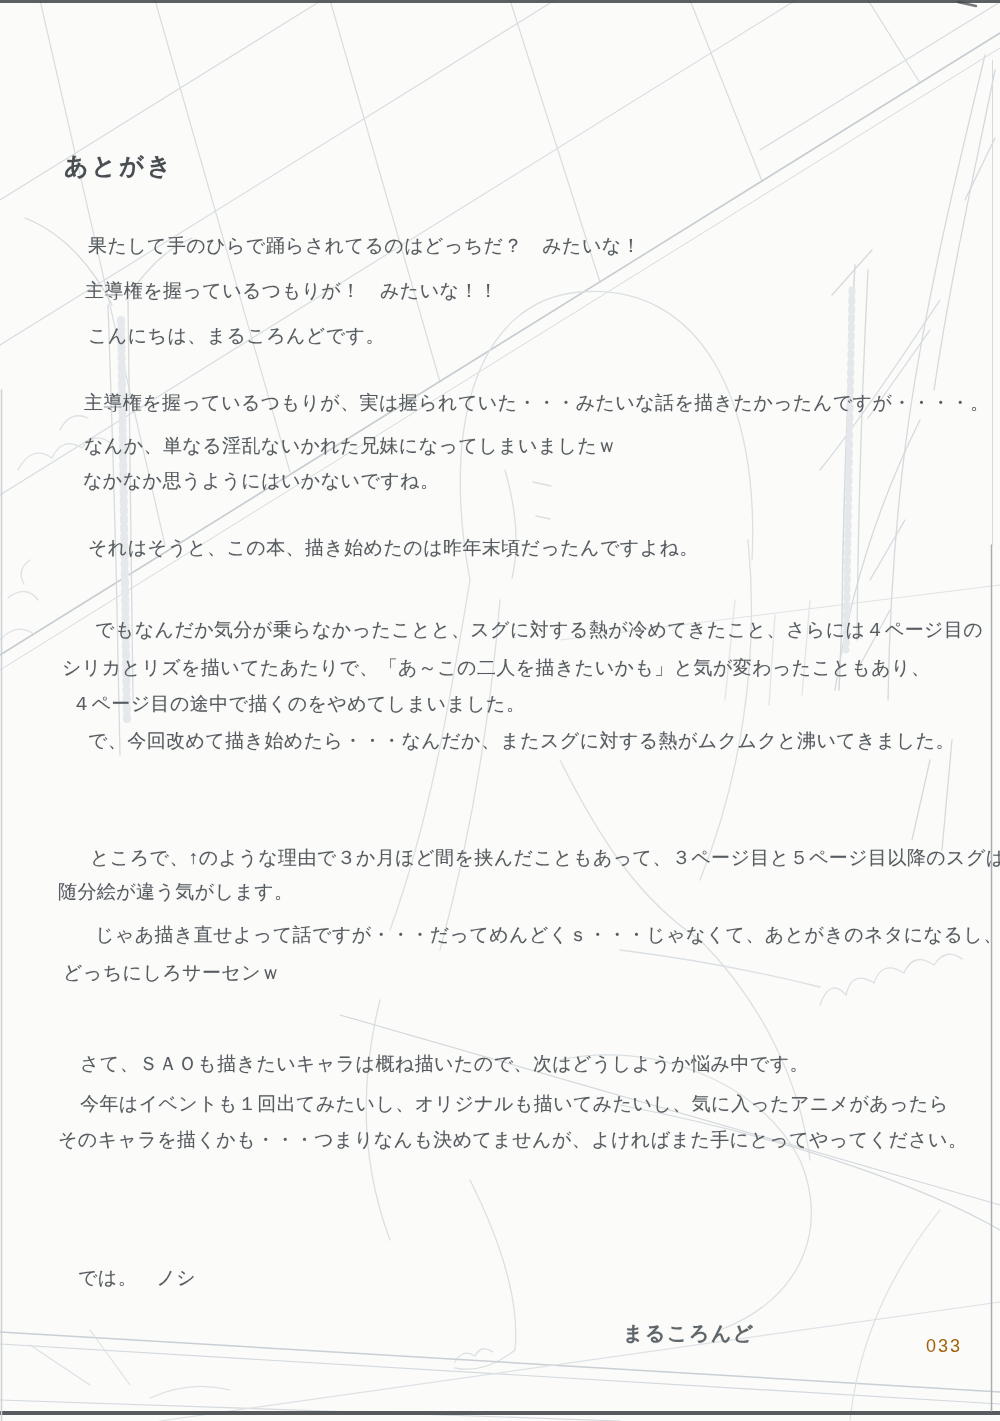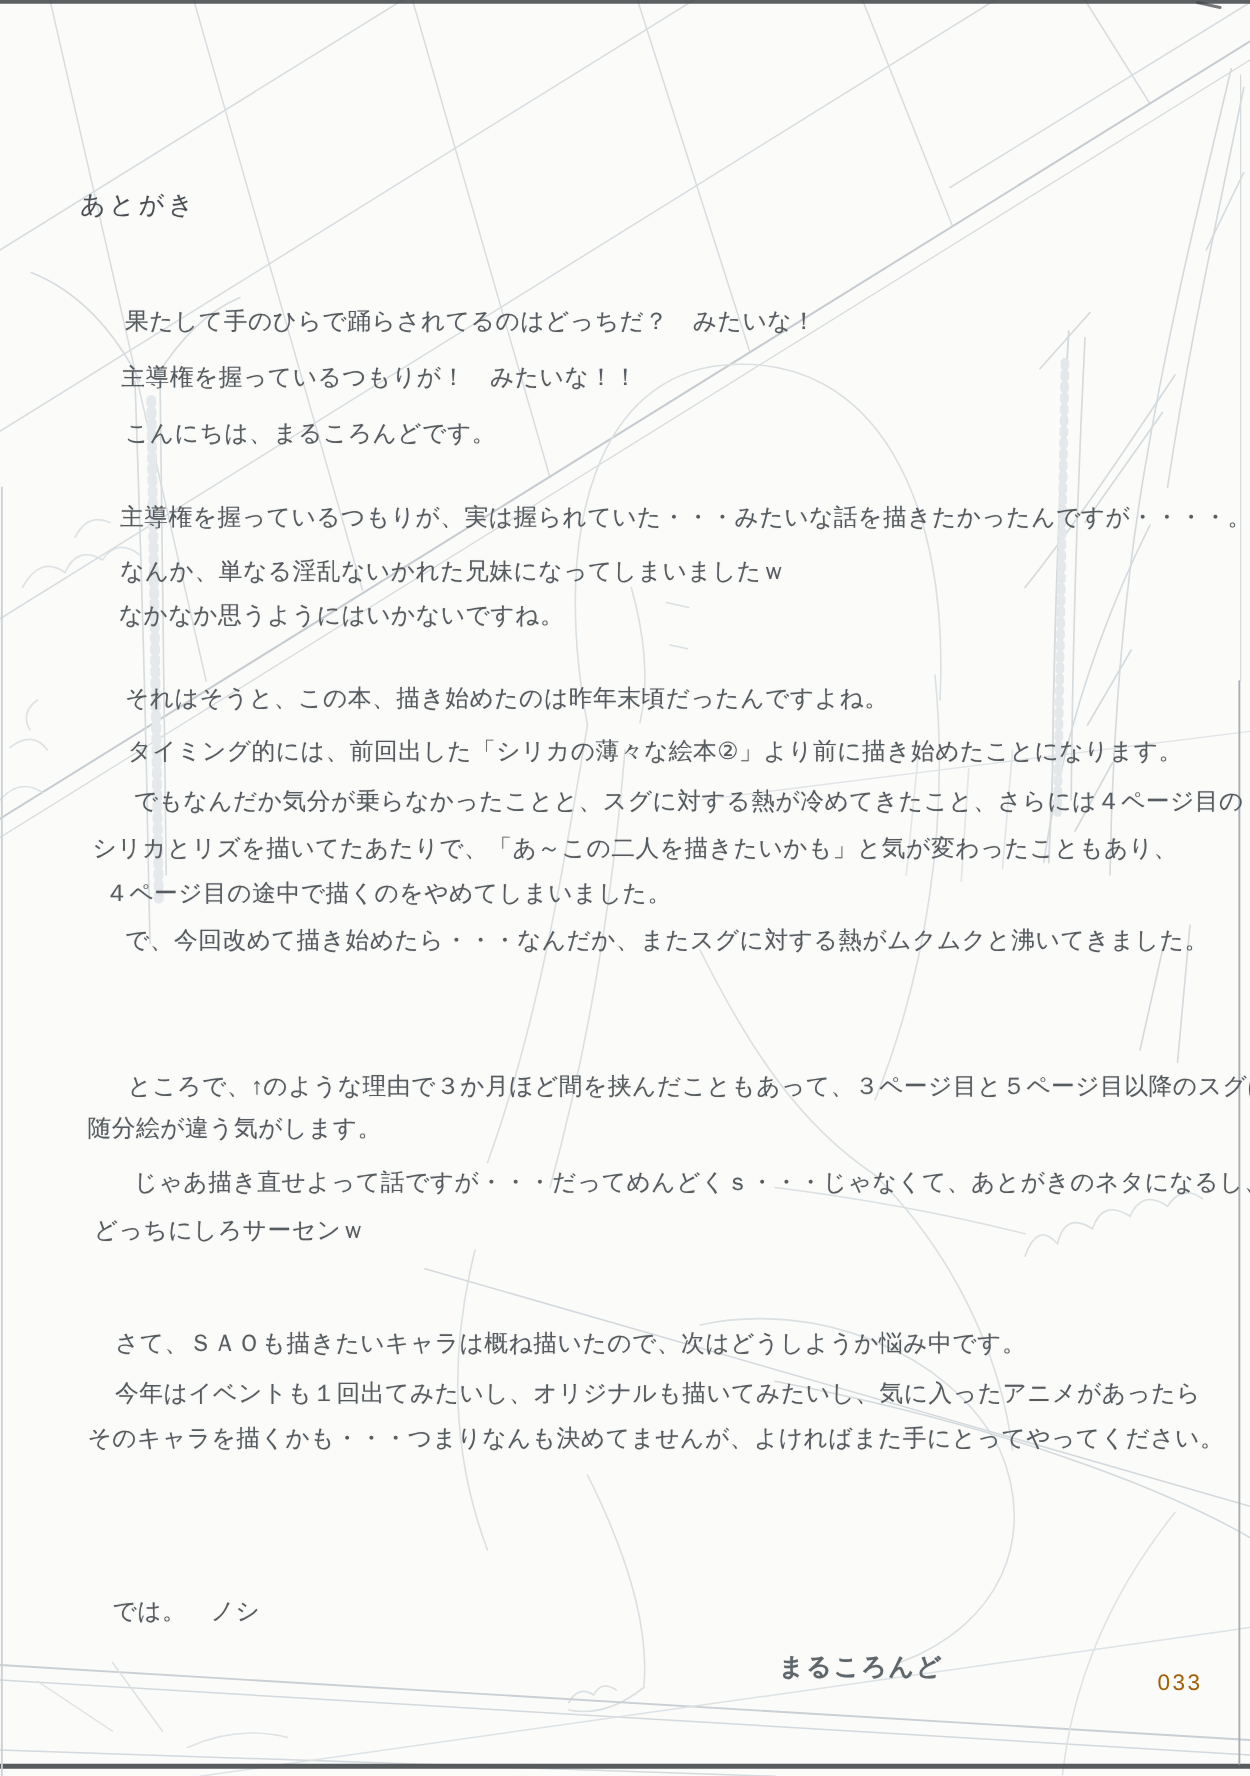--- a/index.html
+++ b/index.html
@@ -6,26 +6,26 @@
   .page{
     position:relative;
     width:1000px;height:1421px;
     background:#fbfbfa;
     overflow:hidden;
     font-family:"Liberation Sans","DejaVu Sans",sans-serif;
   }
   .bg{position:absolute;left:0;top:0;width:1000px;height:1421px;}
   .title{
     position:absolute;margin:0;
-    font-size:20px;font-weight:400;letter-spacing:3px;
+    font-size:24px;font-weight:700;letter-spacing:3px;
     color:#484d51;white-space:nowrap;
     text-shadow:0 0 1px rgba(110,116,120,.35);
   }
   .ln{
-    position:absolute;margin:12px;
+    position:absolute;margin:0;
     font-size:19px;line-height:23px;letter-spacing:.4px;
     color:#565b5f;white-space:nowrap;
     text-shadow:0 0 1px rgba(120,126,130,.35);
   }
   .sig{
     position:absolute;margin:0;
     font-size:20px;letter-spacing:1.5px;
     color:#5f666a;white-space:nowrap;
     text-shadow:0 0 1px rgba(130,136,140,.35);
     font-weight:bold;
@@ -140,21 +140,20 @@
 
   <h1 class="title" style="left:64px;top:150px">あとがき</h1>
 
   <p class="ln" style="left:88px;top:234px">果たして手のひらで踊らされてるのはどっちだ？　みたいな！</p>
   <p class="ln" style="left:85px;top:279px">主導権を握っているつもりが！　みたいな！！</p>
   <p class="ln" style="left:88px;top:324px">こんにちは、まるころんどです。</p>
   <p class="ln" style="left:84px;top:391px">主導権を握っているつもりが、実は握られていた・・・みたいな話を描きたかったんですが・・・・。</p>
   <p class="ln" style="left:84px;top:434px">なんか、単なる淫乱ないかれた兄妹になってしまいましたｗ</p>
   <p class="ln" style="left:88px;top:536px">それはそうと、この本、描き始めたのは昨年末頃だったんですよね。</p>
   <p class="ln" style="left:83px;top:469px">なかなか思うようにはいかないですね。</p>
-  <p class="ln" style="left:90px;top:578px">タイミング的には、前回出した「シリカの薄々な絵本②」より前に描き始めたことになります。</p>
   <p class="ln" style="left:95px;top:618px">でもなんだか気分が乗らなかったことと、スグに対する熱が冷めてきたこと、さらには４ページ目の</p>
   <p class="ln" style="left:62px;top:656px">シリカとリズを描いてたあたりで、「あ～この二人を描きたいかも」と気が変わったこともあり、</p>
   <p class="ln" style="left:72px;top:692px">４ページ目の途中で描くのをやめてしまいました。</p>
   <p class="ln" style="left:88px;top:729px">で、今回改めて描き始めたら・・・なんだか、またスグに対する熱がムクムクと沸いてきました。</p>
   <p class="ln" style="left:90px;top:846px">ところで、↑のような理由で３か月ほど間を挟んだこともあって、３ページ目と５ページ目以降のスグは、</p>
   <p class="ln" style="left:58px;top:880px">随分絵が違う気がします。</p>
   <p class="ln" style="left:95px;top:923px">じゃあ描き直せよって話ですが・・・だってめんどくｓ・・・じゃなくて、あとがきのネタになるし、いいかなと・・・</p>
   <p class="ln" style="left:63px;top:961px">どっちにしろサーセンｗ</p>
   <p class="ln" style="left:80px;top:1052px">さて、ＳＡＯも描きたいキャラは概ね描いたので、次はどうしようか悩み中です。</p>
   <p class="ln" style="left:80px;top:1092px">今年はイベントも１回出てみたいし、オリジナルも描いてみたいし、気に入ったアニメがあったら</p>

